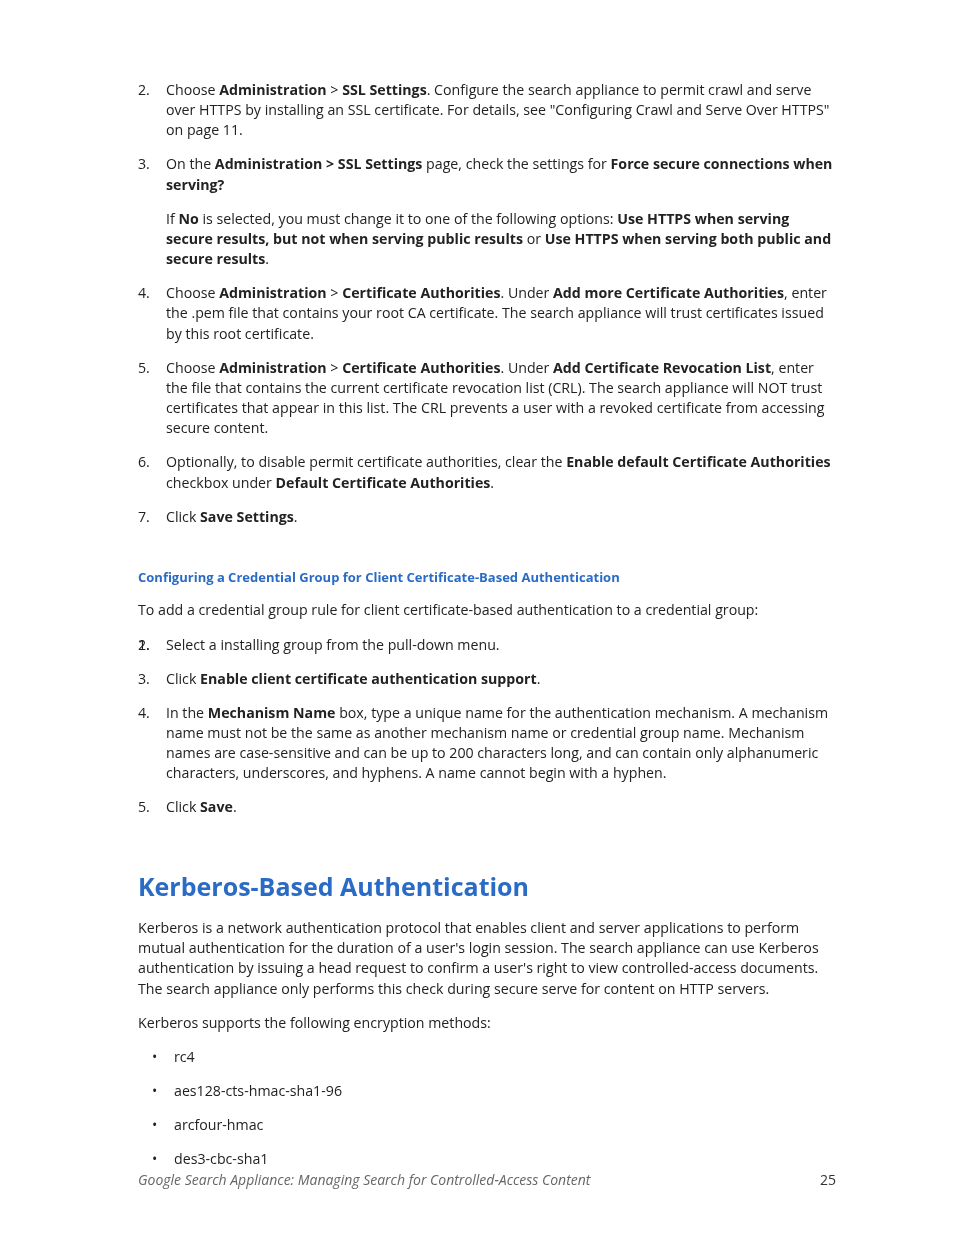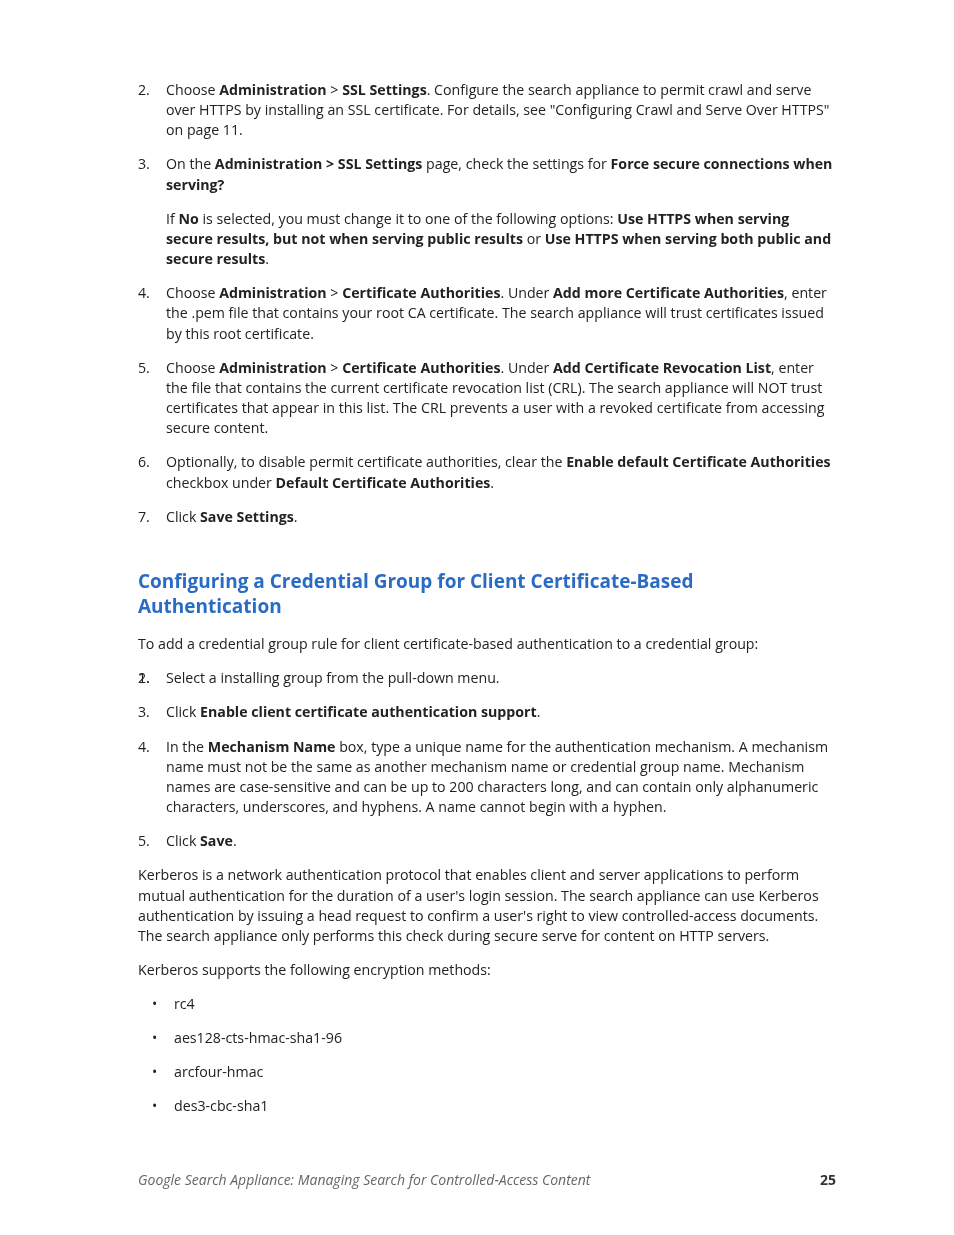--- a/index.html
+++ b/index.html
@@ -33,21 +33,21 @@
     position: absolute;
     left: 0;
     top: 0;
   }
   ol.numbered > li .sub {
     margin-top: 14px;
   }
   .h2 {
     color: #2a6cc5;
     font-weight: 700;
-    font-size: 19px;
+    font-size: 13px;
     line-height: 1.35;
     margin-top: 42px;
     margin-bottom: 14px;
   }
   .h1 {
     color: #2a6cc5;
     font-weight: 700;
     font-size: 25px;
     line-height: 1.3;
     margin-top: 52px;
@@ -82,21 +82,21 @@
     left: 138px;
     right: 118px;
     bottom: 46px;
     font-size: 14px;
     color: #666;
     font-style: italic;
   }
   .footer .pagenum {
     float: right;
     font-style: normal;
-    font-weight: 700;
+    font-weight: 400;
     color: #333;
   }
 </style>
 </head>
 <body>
 
 <div class="page">
 
   <ol class="numbered">
 
@@ -152,20 +152,21 @@
     <li>
       <span class="num">4.</span>
       <span><span>In the </span><strong>Mechanism Name</strong><span> box, type a unique name for the authentication mechanism. A mechanism name must not be the same as another mechanism name or credential group name. Mechanism names are case-sensitive and can be up to 200 characters long, and can contain only alphanumeric characters, underscores, and hyphens. A name cannot begin with a hyphen.</span></span>
     </li>
     <li>
       <span class="num">5.</span>
       <span><span>Click </span><strong>Save</strong><span>.</span></span>
     </li>
   </ol>
 
+  <div class="h1">Kerberos-Based Authentication</div>
 
   <p class="body">Kerberos is a network authentication protocol that enables client and server applications to perform mutual authentication for the duration of a user's login session. The search appliance can use Kerberos authentication by issuing a head request to confirm a user's right to view controlled-access documents. The search appliance only performs this check during secure serve for content on HTTP servers.</p>
   <p class="body">Kerberos supports the following encryption methods:</p>
 
   <ul class="bullets">
     <li>rc4</li>
     <li>aes128-cts-hmac-sha1-96</li>
     <li>arcfour-hmac</li>
     <li>des3-cbc-sha1</li>
   </ul>

